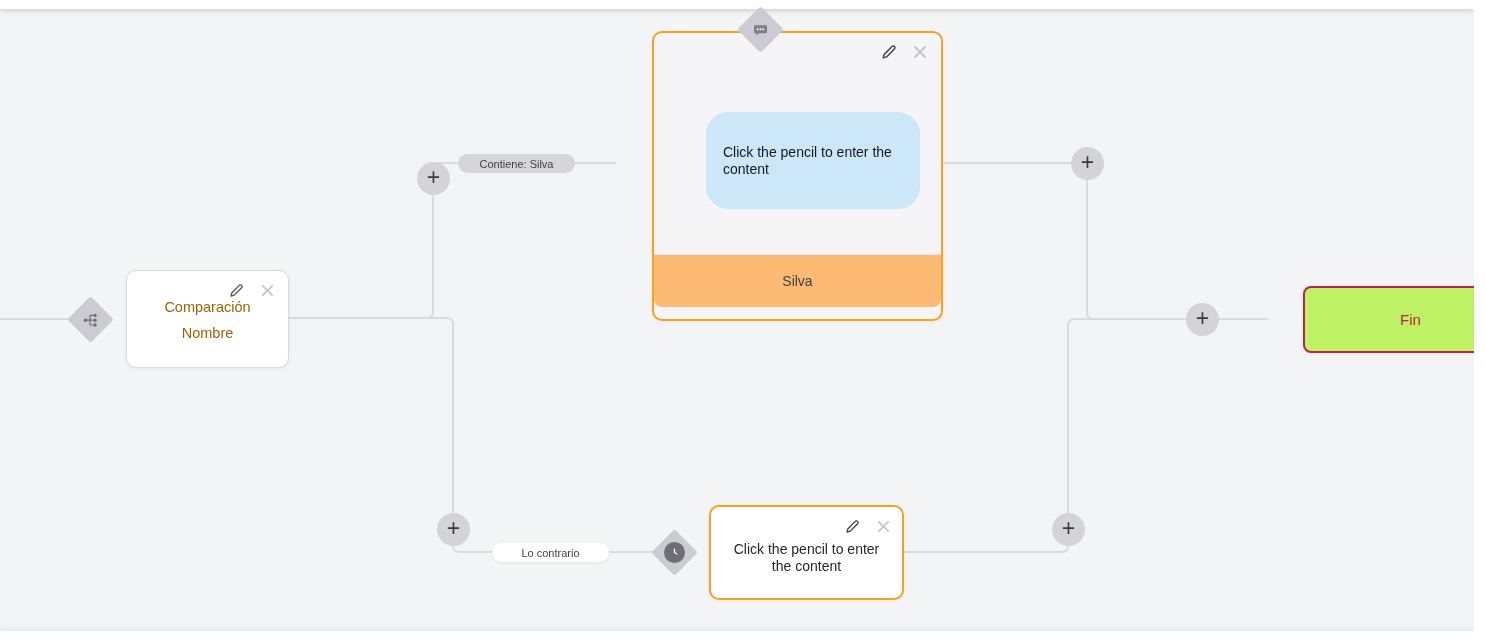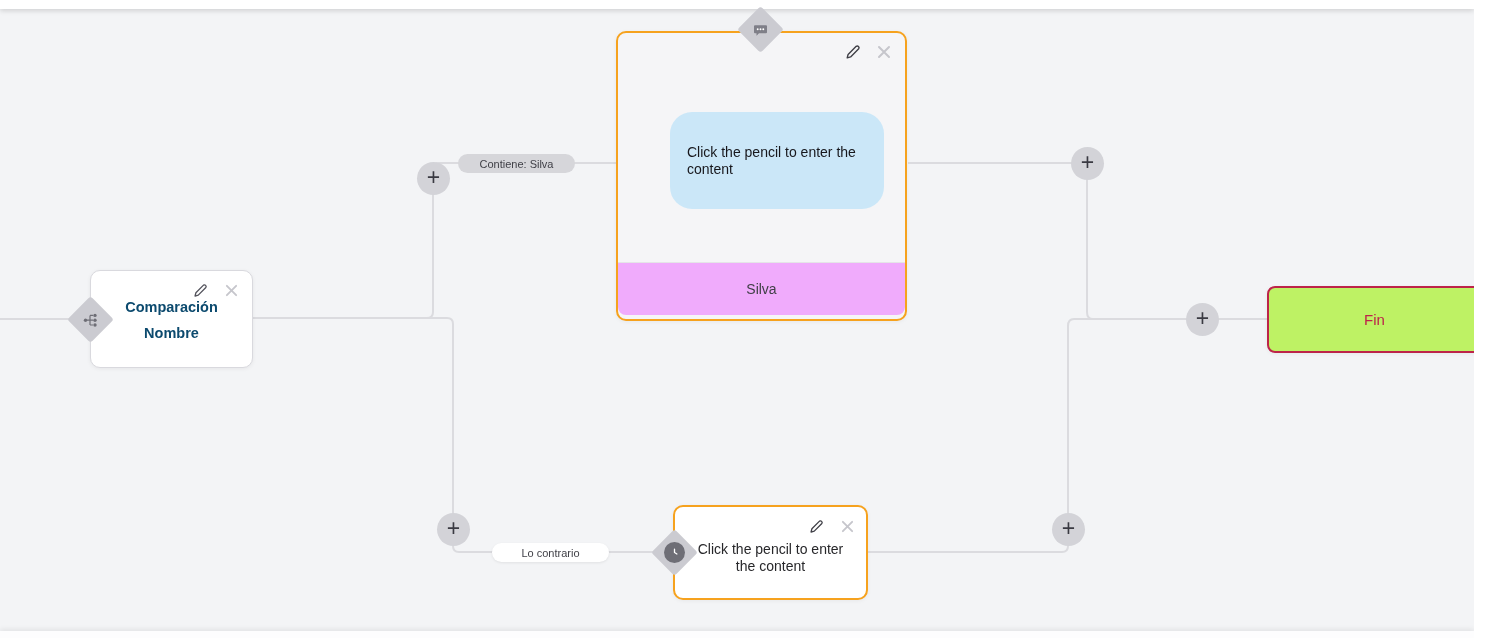--- a/index.html
+++ b/index.html
@@ -16,36 +16,36 @@
   .pill.white{background:#ffffff;box-shadow:0 1px 3px rgba(0,0,0,.08);text-align:center;}
 
   .plus{position:absolute;z-index:4;width:33px;height:33px;border-radius:50%;background:#d3d3d8;
         display:flex;align-items:center;justify-content:center;cursor:pointer;}
   .plus span{font-size:23px;font-weight:400;color:#3a3a42;line-height:1;margin-top:-2px;}
 
   .diamond{position:absolute;z-index:6;width:33px;height:33px;background:#cbcbd1;border-radius:3px;
            transform:rotate(45deg);display:flex;align-items:center;justify-content:center;}
   .diamond .inner{transform:rotate(-45deg);display:flex;align-items:center;justify-content:center;}
 
-  .card{position:absolute;z-index:5;box-sizing:border-box;border-radius:10px;}
+  .card{position:absolute;z-index:5;box-sizing:border-box;border-radius:10px;margin-left:36px;}
   .card-icons{position:absolute;top:11px;right:13px;display:flex;gap:15px;align-items:center;z-index:7;}
   .icon-btn{width:16px;height:16px;display:flex;align-items:center;justify-content:center;cursor:pointer;}
 
   .node-comparison{left:90px;top:270px;width:163px;height:98px;background:#ffffff;border:1px solid #d9d9de;
                    box-shadow:0 1px 4px rgba(0,0,0,.06);}
   .node-comparison .titles{position:absolute;left:0;top:28px;width:100%;text-align:center;
-                           font-size:14.5px;color:#0c4a6e;font-weight:bold;}
+                           font-size:14.5px;color:#a16207;}
   .node-comparison .titles div{margin-bottom:10px;}
 
   .node-message{left:616px;top:31px;width:291px;height:290px;background:#f5f5f7;border:2px solid #f6a21e;
                 box-shadow:0 1px 4px rgba(0,0,0,.05);}
   .bubble{position:absolute;left:52px;top:79px;width:214px;height:97px;background:#cbe7f8;border-radius:22px;
           display:flex;align-items:center;box-sizing:border-box;padding:0 17px;
           font-size:14px;line-height:1.18;color:#17171c;}
-  .node-footer{position:absolute;left:0;bottom:4px;width:100%;height:52px;background:#f0abfc;
+  .node-footer{position:absolute;left:0;bottom:12px;width:100%;height:52px;background:#fdba74;
                border-top:1px solid #e5e5e8;border-radius:0 0 8px 8px;display:flex;align-items:center;
                justify-content:center;font-size:14px;color:#3f3f46;}
 
   .node-fallback{left:673px;top:505px;width:195px;height:95px;background:#ffffff;border:2px solid #f6a21e;
                  box-shadow:0 1px 4px rgba(0,0,0,.05);}
   .node-fallback .body-text{position:absolute;left:0;top:0;width:100%;height:100%;display:flex;align-items:center;
                  justify-content:center;text-align:center;font-size:14px;line-height:1.2;color:#27272a;
                  box-sizing:border-box;padding:10px 18px 0 18px;}
 
   .node-end{left:1267px;top:286px;width:215px;height:67px;background:#bef264;border:2px solid #bd2449;

